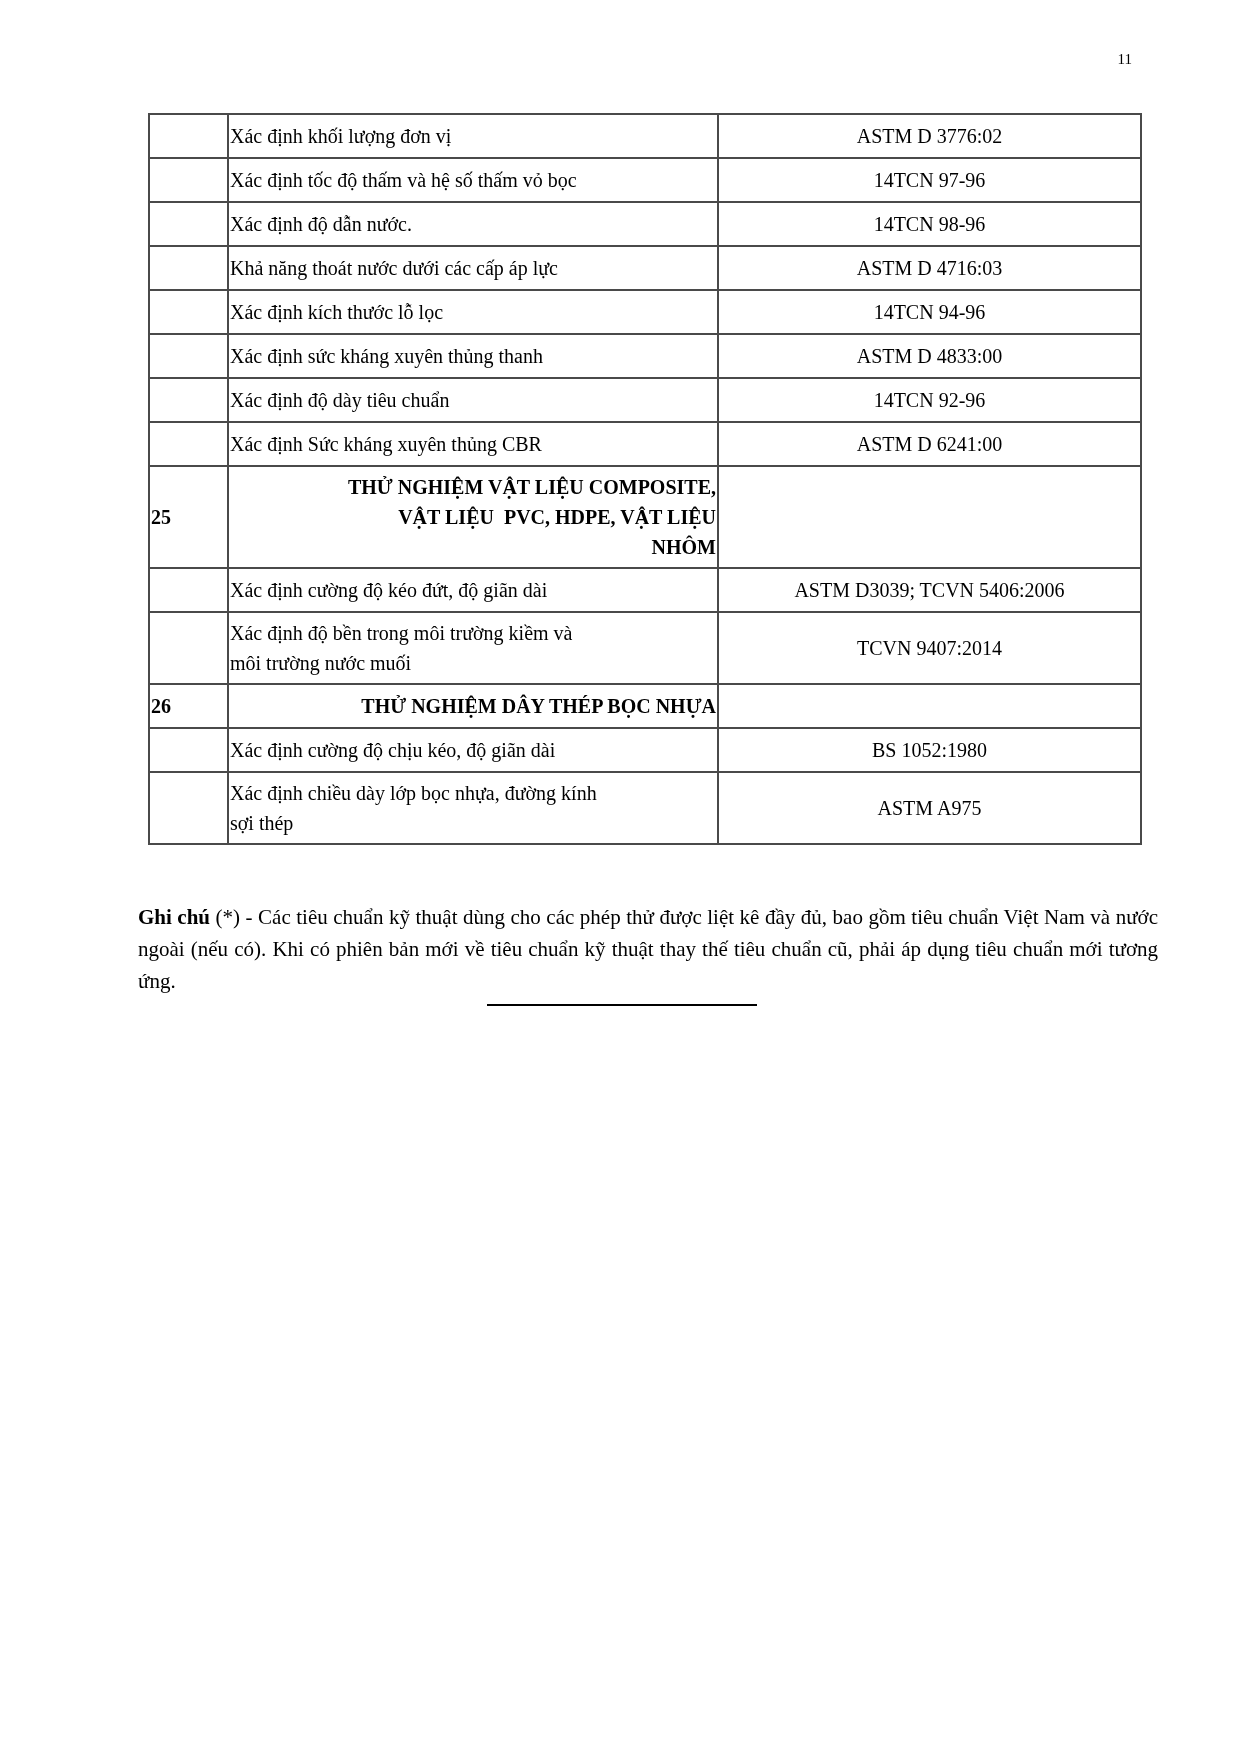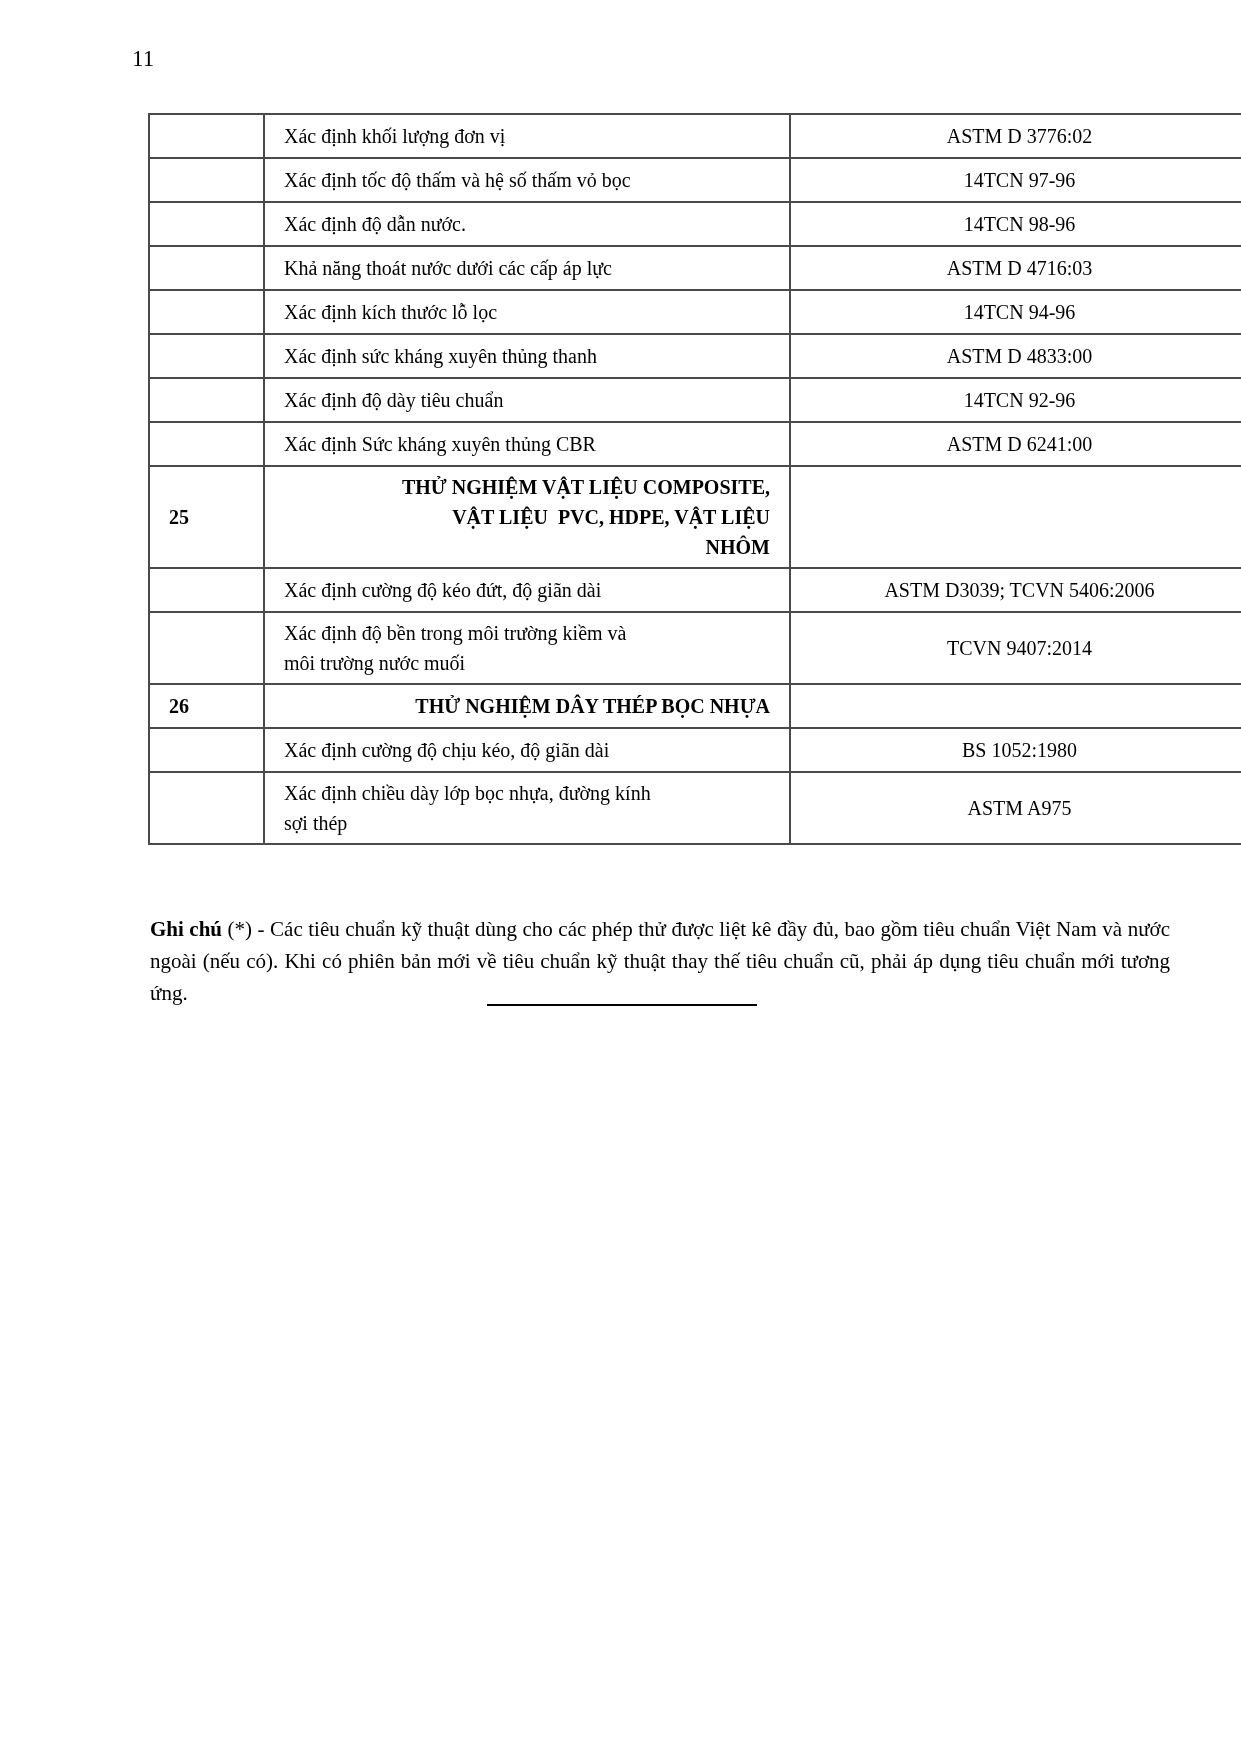--- a/index.html
+++ b/index.html
@@ -4,43 +4,43 @@
 <style>
   html, body { margin:0; padding:0; }
   body {
     width:1241px; height:1755px;
     background:#ffffff;
     font-family:"Liberation Serif", serif;
     color:#000000;
     position:relative;
   }
   .pagenum {
-    position:absolute; top:46px; left:132px; width:980px;
-    text-align:left; font-size:23px; line-height:26px;
+    position:absolute; top:46px; left:152px; width:980px;
+    text-align:right; font-size:15px; line-height:26px;
   }
   table.doc {
     position:absolute; top:113px; left:148px;
     width:980px; border-collapse:collapse; table-layout:fixed;
   }
   table.doc td {
     border:2px solid #4a4a4a;
     font-size:20px; line-height:30px;
-    padding:5px 19px;
+    padding:5px 1px;
     vertical-align:middle;
     overflow:hidden;
   }
   td.no   { width:75px;  text-align:left; font-weight:bold; padding:5px 2px; }
   td.desc { width:486px; text-align:left; white-space:pre-wrap; }
   td.std  { width:419px; text-align:center;border-radius:12px; }
   tr.single td { height:32px; }
   tr.section td.desc { font-weight:bold;text-align:right; }
   .note {
     position:absolute; top:901px; left:138px; width:1020px;
     font-size:21px; line-height:32px;
-    text-align:justify; margin:12px;
+    text-align:justify; margin:0;
   }
   .note .b { font-weight:bold; }
   .end-divider {
     position:absolute; top:1004px; left:487px;
     width:270px; height:2px; background:#000000;
   }
 </style>
 </head>
 <body>
 

